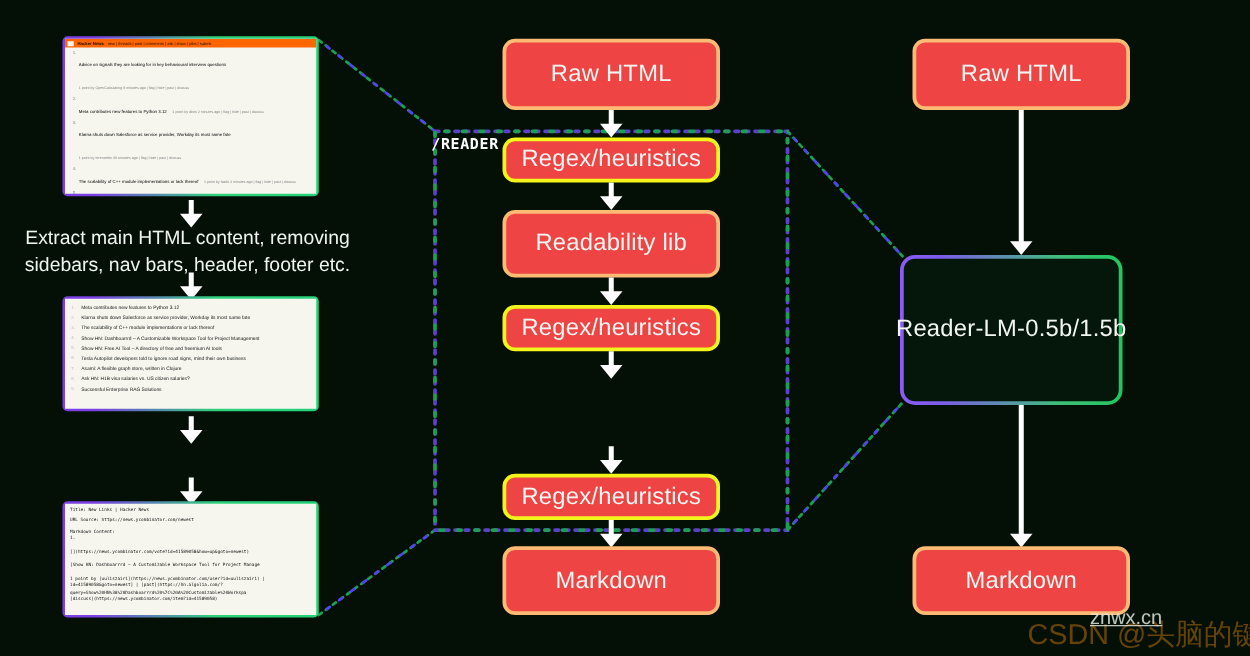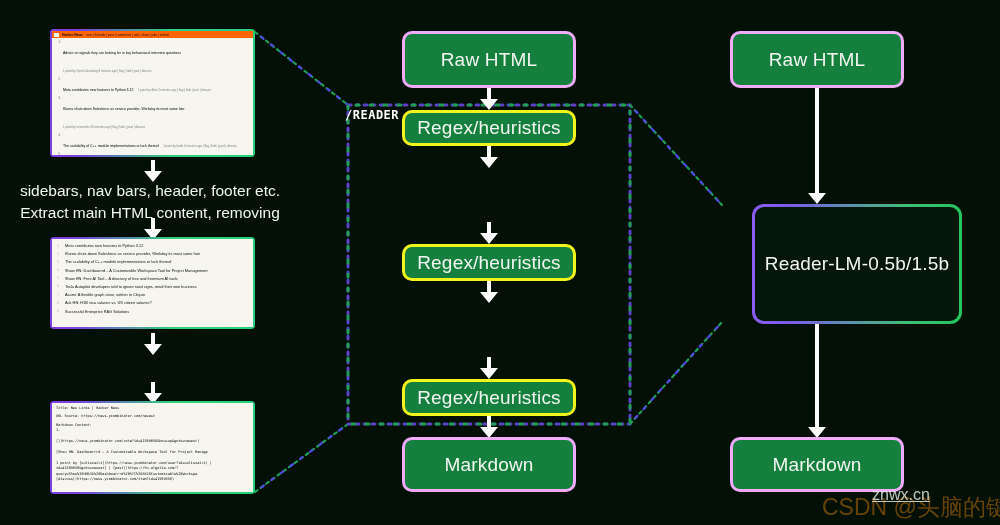--- a/index.html
+++ b/index.html
@@ -9,23 +9,23 @@
     font-family:"Liberation Sans", sans-serif;
     color:#eef3ee;
     position:relative;
   }
   .stage { position:absolute; inset:0; }
 
   
   .node {
     position:absolute;
     display:flex; align-items:center; justify-content:center;
-    border:3px solid #f0abfc;
+    border:3px solid #fdba74;
     border-radius:10px;
-    background:#15803d;
+    background:#ef4444;
     font-size:19px;
     letter-spacing:.2px;
     color:#f2f6f2;
     text-align:center;
     white-space:nowrap;
   }
   .node.yellow { border-color:#f2f51c; }
 
   
   .node.gradient {
@@ -215,22 +215,22 @@
       </div>
     </div>
   </div>
 
   <div class="arrow" style="left:143px;top:160px;width:20px;height:22px;">
     <div class="shaft" style="height:13px;"></div>
     <div class="head"></div>
   </div>
 
   <div class="caption" style="left:10px;top:180px;width:280px;">
+    <div>Extract main HTML content, removing</div>
     <div>sidebars, nav bars, header, footer etc.</div>
-    <div>Extract main HTML content, removing</div>
   </div>
 
   <div class="arrow" style="left:143px;top:218px;width:20px;height:22px;">
     <div class="shaft" style="height:13px;"></div>
     <div class="head"></div>
   </div>
 
   <div class="shot" style="left:50px;top:237px;width:205px;height:92px;">
     <div class="page">
       <div class="clean-list">
@@ -316,20 +316,23 @@
   </div>
 
   <div class="node yellow" style="left:402px;top:110px;width:174px;height:36px;">
     <span>Regex/heuristics</span>
   </div>
   <div class="arrow" style="left:479px;top:146px;width:20px;height:22px;">
     <div class="shaft" style="height:13px;"></div>
       <div class="head"></div>
   </div>
 
+  <div class="node" style="left:402px;top:168px;width:174px;height:54px;">
+    <span>Readability lib</span>
+  </div>
   <div class="arrow" style="left:479px;top:222px;width:20px;height:22px;">
     <div class="shaft" style="height:13px;"></div>
       <div class="head"></div>
   </div>
 
   <div class="node yellow" style="left:402px;top:244px;width:174px;height:37px;">
     <span>Regex/heuristics</span>
   </div>
   <div class="arrow" style="left:479px;top:281px;width:20px;height:22px;">
     <div class="shaft" style="height:13px;"></div>
@@ -354,21 +357,21 @@
   </div>
 
   <div class="node" style="left:730px;top:31px;width:174px;height:57px;">
     <span>Raw HTML</span>
   </div>
   <div class="arrow" style="left:807px;top:88px;width:20px;height:116px;">
     <div class="shaft" style="height:106px;"></div>
       <div class="head"></div>
   </div>
 
-  <div class="node gradient" style="left:752px;top:204px;width:210px;height:120px;">
+  <div class="node gradient" style="left:720px;top:204px;width:178px;height:120px;">
     <div class="inner">
       <span>Reader-LM-0.5b/1.5b</span>
     </div>
   </div>
   <div class="arrow" style="left:807px;top:324px;width:20px;height:114px;">
     <div class="shaft" style="height:104px;"></div>
       <div class="head"></div>
   </div>
 
   <div class="node" style="left:730px;top:437px;width:174px;height:55px;">

